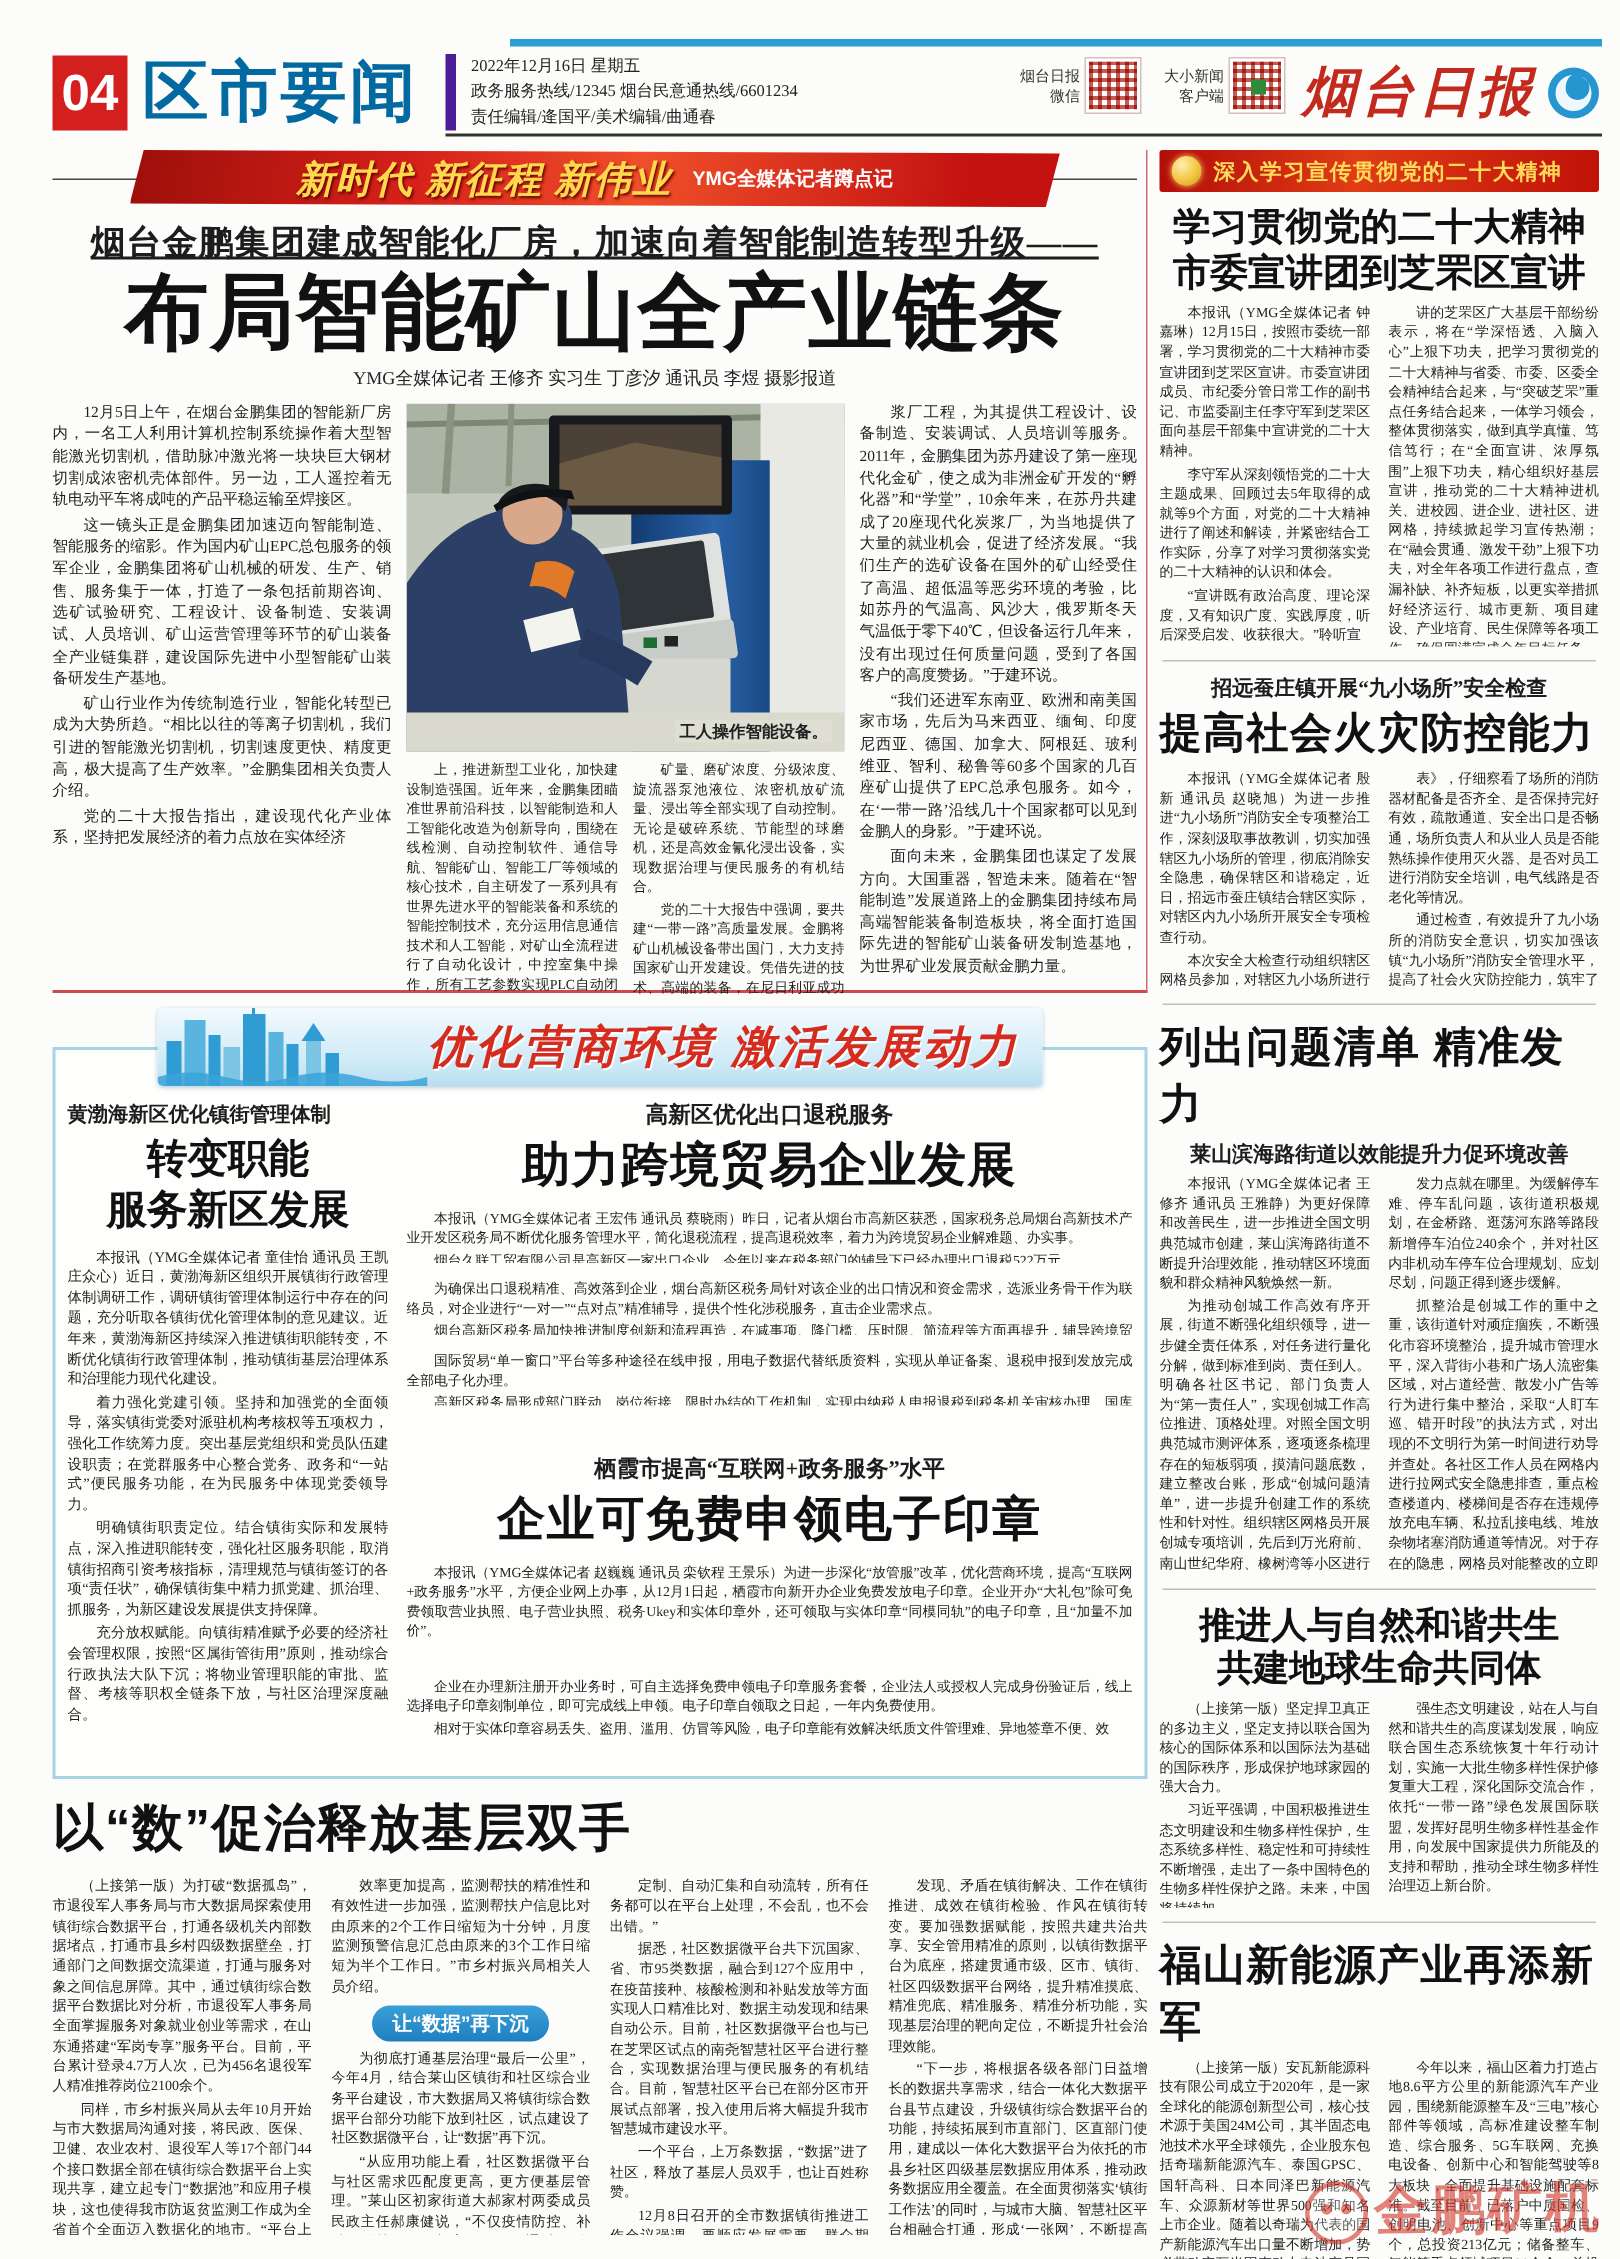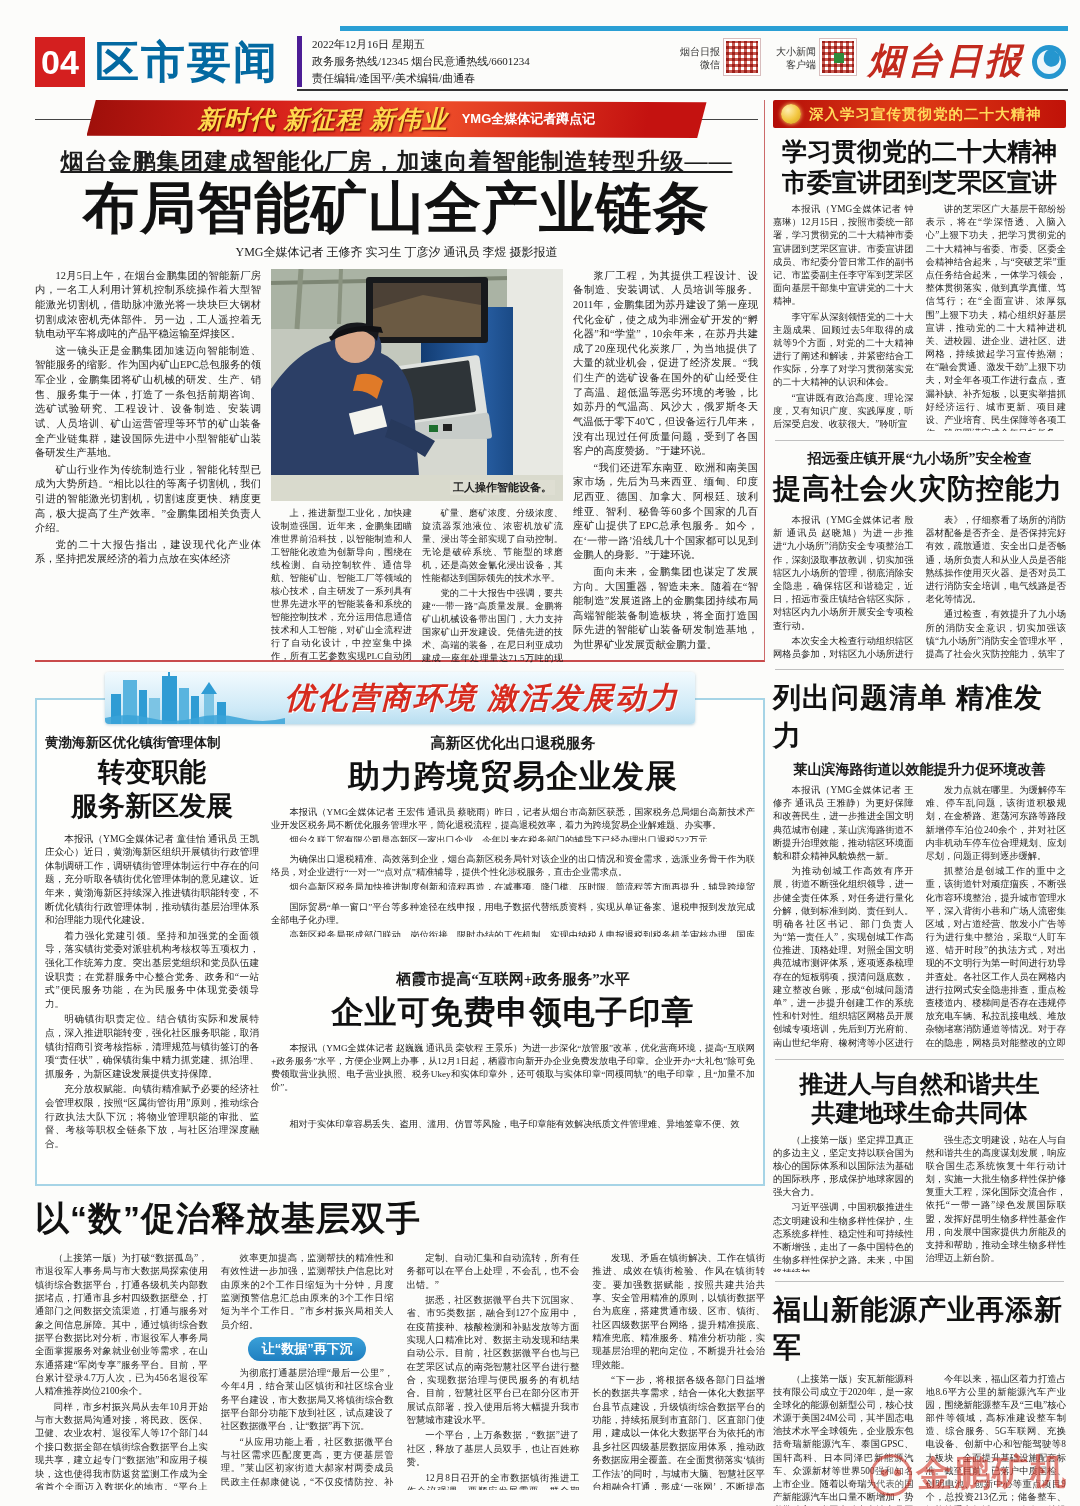--- a/index.html
+++ b/index.html
@@ -10,21 +10,21 @@
   .hdl{font-family:"Liberation Sans",sans-serif;font-weight:900;color:#111;}
 
   
   #topblue{position:absolute;left:340px;top:26px;right:12px;height:5px;background:#2a9fd4;}
   #header{position:absolute;left:35px;top:33px;width:1033px;height:64px;display:flex;align-items:flex-start;}
   .pageno{width:50px;height:50px;background:#d41f1f;color:#fff;font-family:"Liberation Sans",sans-serif;
           font-size:34px;font-weight:bold;display:flex;align-items:center;justify-content:center;margin-top:4px;}
   .secname{font-family:"Liberation Sans",sans-serif;font-weight:900;font-size:44px;letter-spacing:2px;
            color:#0369a1;margin:0 18px 0 10px;line-height:58px;}
   .head-right{flex:1;display:flex;align-items:flex-start;border-bottom:2px solid #333;padding-bottom:6px;height:58px;}
-  .pubinfo{font-size:11px;line-height:1.55;color:#222;border-left:5px solid #4c1d95;padding-left:10px;margin-top:3px;}
+  .pubinfo{font-size:11px;line-height:1.55;color:#222;border-left:7px solid #4c1d95;padding-left:10px;margin-top:3px;}
   .head-spacer{flex:1;}
   .qrlabel{font-size:10px;width:46px;text-align:right;line-height:1.3;margin:12px 4px 0 10px;color:#333;}
   .qr{width:36px;height:36px;margin-top:6px;border:2px solid #fff;outline:1px solid #d8bdbd;
       background:repeating-linear-gradient(0deg,rgba(190,60,50,.85) 0 3px,#fff 3px 6px),
                  repeating-linear-gradient(90deg,rgba(190,60,50,.85) 0 3px,#fff 3px 6px);
       background-blend-mode:multiply;position:relative;}
   .qr.green::after{content:"";position:absolute;left:12px;top:12px;width:10px;height:10px;background:#2e8b3a;}
   .masthead{display:flex;align-items:center;margin-left:12px;margin-top:4px;}
   .masthead-text{font-size:36px;font-weight:bold;font-style:italic;color:#c22a1e;letter-spacing:3px;
                  font-family:"Liberation Serif",serif;}
@@ -198,21 +198,21 @@
             <rect x="80" y="140" width="34" height="22" fill="#f4f4ee" transform="rotate(-14 97 151)"></rect>
             <rect x="0" y="206" width="292" height="26" fill="#d9dacd"></rect>
           </svg>
           <div class="photo-caption" data-name="photo-caption">工人操作智能设备。</div>
         </div>
         <div class="mid-cols" data-name="feature-mid-columns">
           <div class="mid-col" data-name="feature-column-2">
               <p class="para" data-name="paragraph">上，推进新型工业化，加快建设制造强国。近年来，金鹏集团瞄准世界前沿科技，以智能制造和人工智能化改造为创新导向，围绕在线检测、自动控制软件、通信导航、智能矿山、智能工厂等领域的核心技术，自主研发了一系列具有世界先进水平的智能装备和系统的智能控制技术，充分运用信息通信技术和人工智能，对矿山全流程进行了自动化设计，中控室集中操作，所有工艺参数实现PLC自动闭路调节，磨机给</p>
             </div>
           <div class="mid-col" data-name="feature-column-3">
-              <p class="para" data-name="paragraph">矿量、磨矿浓度、分级浓度、旋流器泵池液位、浓密机放矿流量、浸出等全部实现了自动控制。无论是破碎系统、节能型的球磨机，还是高效金氰化浸出设备，其性能都达到国际领先的技术水平。</p>
+              <p class="para" data-name="paragraph">矿量、磨矿浓度、分级浓度、旋流器泵池液位、浓密机放矿流量、浸出等全部实现了自动控制。无论是破碎系统、节能型的球磨机，还是高效金氰化浸出设备，实现数据治理与便民服务的有机结合。</p>
               <p class="para" data-name="paragraph">党的二十大报告中强调，要共建“一带一路”高质量发展。金鹏将矿山机械设备带出国门，大力支持国家矿山开发建设。凭借先进的技术、高端的装备，在尼日利亚成功建成一座年处理量达71.5万吨的现代化炭</p>
             </div>
         </div>
       </div>
       <div class="m-col4" data-name="feature-column-4">
           <p class="para" data-name="paragraph">浆厂工程，为其提供工程设计、设备制造、安装调试、人员培训等服务。2011年，金鹏集团为苏丹建设了第一座现代化金矿，使之成为非洲金矿开发的“孵化器”和“学堂”，10余年来，在苏丹共建成了20座现代化炭浆厂，为当地提供了大量的就业机会，促进了经济发展。“我们生产的选矿设备在国外的矿山经受住了高温、超低温等恶劣环境的考验，比如苏丹的气温高、风沙大，俄罗斯冬天气温低于零下40℃，但设备运行几年来，没有出现过任何质量问题，受到了各国客户的高度赞扬。”于建环说。</p>
           <p class="para" data-name="paragraph">“我们还进军东南亚、欧洲和南美国家市场，先后为马来西亚、缅甸、印度尼西亚、德国、加拿大、阿根廷、玻利维亚、智利、秘鲁等60多个国家的几百座矿山提供了EPC总承包服务。如今，在‘一带一路’沿线几十个国家都可以见到金鹏人的身影。”于建环说。</p>
           <p class="para" data-name="paragraph">面向未来，金鹏集团也谋定了发展方向。大国重器，智造未来。随着在“智能制造”发展道路上的金鹏集团持续布局高端智能装备制造板块，将全面打造国际先进的智能矿山装备研发制造基地，为世界矿业发展贡献金鹏力量。</p>
         </div>
     </div>
@@ -273,20 +273,21 @@
           </div>
         </div>
         <div data-name="seal-article" style="margin-top:6px;">
           <div class="center-kicker" data-name="seal-article-kicker">栖霞市提高“互联网+政务服务”水平</div>
           <div class="center-head hdl" data-name="seal-article-headline">企业可免费申领电子印章</div>
           <div class="cols3 seal-cols" data-name="seal-article-body">
             <div class="c3" data-name="seal-column-1">
                 <p class="para" data-name="paragraph">本报讯（YMG全媒体记者 赵巍巍 通讯员 栾钦程 王景乐）为进一步深化“放管服”改革，优化营商环境，提高“互联网+政务服务”水平，方便企业网上办事，从12月1日起，栖霞市向新开办企业免费发放电子印章。企业开办“大礼包”除可免费领取营业执照、电子营业执照、税务Ukey和实体印章外，还可领取与实体印章“同模同轨”的电子印章，且“加量不加价”。</p>
               </div>
             <div class="c3" data-name="seal-column-2">
+                <p class="para" data-name="paragraph">企业在办理新注册开办业务时，可自主选择免费申领电子印章服务套餐，企业法人或授权人完成身份验证后，线上选择电子印章刻制单位，即可完成线上申领。电子印章自领取之日起，一年内免费使用。</p>
                 <p class="para" data-name="paragraph">相对于实体印章容易丢失、盗用、滥用、仿冒等风险，电子印章能有效解决纸质文件管理难、异地签章不便、效</p>
               </div>
           </div>
         </div>
       </div>
     </div>
   </div>
 
   <div id="bottomart" data-name="bottom-article">
     <div class="bot-head hdl" data-name="bottom-article-headline">以“数”促治释放基层双手</div>

